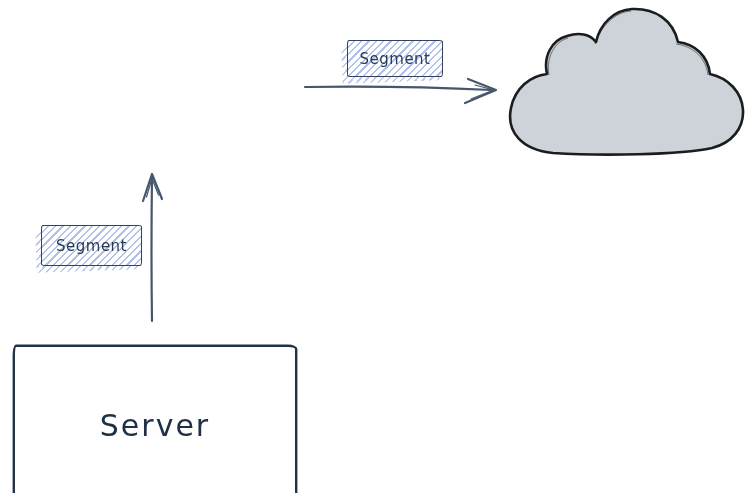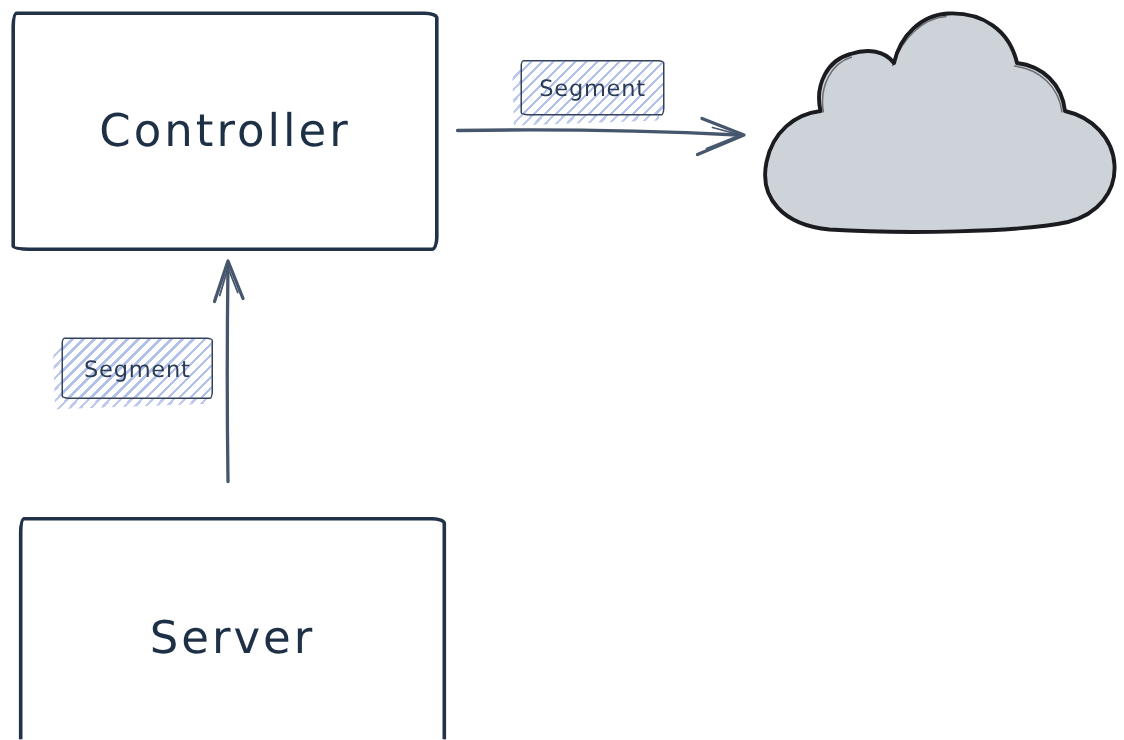--- a/index.html
+++ b/index.html
@@ -102,23 +102,20 @@
       <path stroke-width="1.2" d="M475 85 L493.5 90 L471 99"></path>
     </g>
 
     <g fill="none" stroke-width="2.2" stroke-linecap="round" stroke-linejoin="round" stroke="#46566c">
       <path d="M152 321 Q151 250 152 176"></path>
       <path d="M143 201 L152 174 L162 199"></path>
       <path stroke-width="1.2" d="M146.5 197 L152 178.5 L158.5 195"></path>
     </g>
   </svg>
 
-  <div class="node node-controller">
-    <span>Controller</span>
-  </div>
 
   <div class="node node-server">
     <span>Server</span>
   </div>
 
 
   <div class="seg seg-top">
     <div class="seg-hatch-overflow"></div>
     <div class="seg-box">
       <span>Segment</span>

